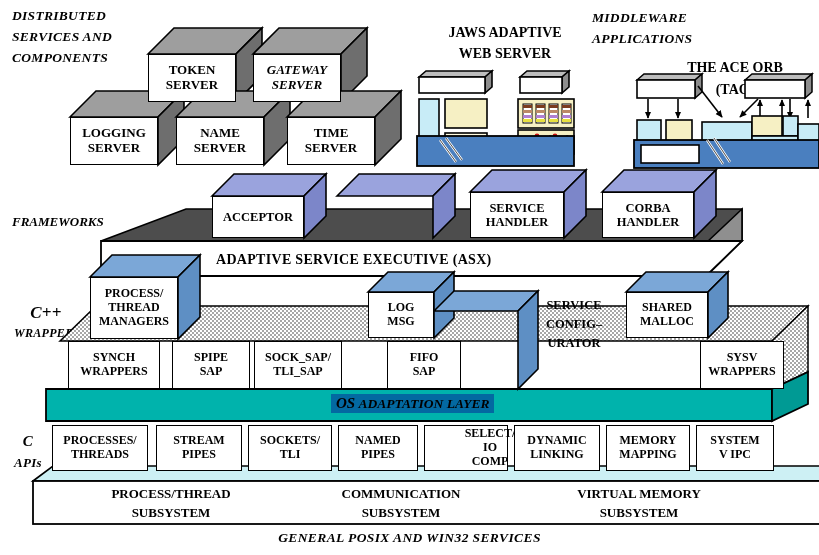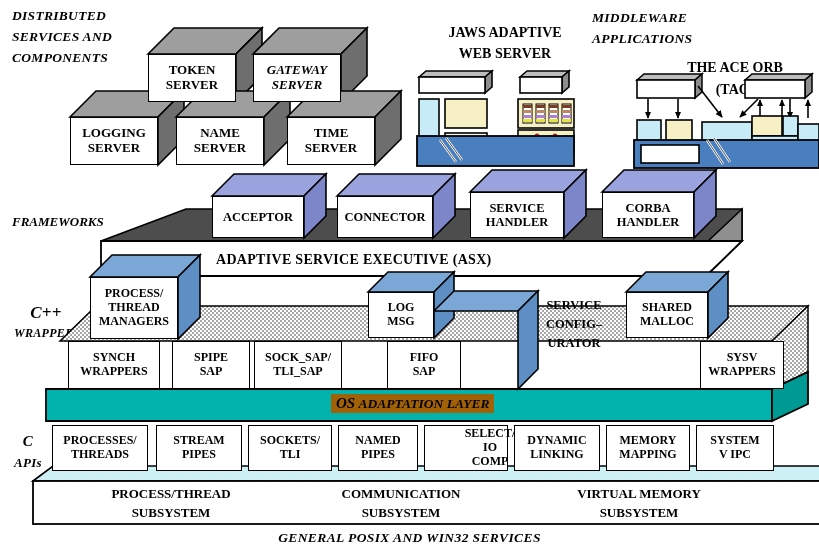--- a/index.html
+++ b/index.html
@@ -238,25 +238,20 @@
         <div>
           <div>ACCEPTOR</div>
         </div>
       </div>
     </div>
     <div class="abs" style="left: 0px; top: 0px; width: 819px; height: 555px; pointer-events: none;">
       <svg width="819" height="555" style="z-index: 6;">
         <polygon points="337,196 359,174 455,174 433,196" fill="#9aa3dd" stroke="#000" stroke-width="1.6"></polygon>
         <polygon points="433,196 455,174 455,216 433,238" fill="#7c86c9" stroke="#000" stroke-width="1.6"></polygon>
       </svg>
-      <div class="box" style="left: 337px; top: 196px; width: 96px; height: 42px; font-size: 12.5px; z-index: 7;">
-        <div>
-          <div>CONNECTOR</div>
-        </div>
-      </div>
     </div>
     <div class="abs" style="left: 0px; top: 0px; width: 819px; height: 555px; pointer-events: none;">
       <svg width="819" height="555" style="z-index: 6;">
         <polygon points="470,192 492,170 586,170 564,192" fill="#9aa3dd" stroke="#000" stroke-width="1.6"></polygon>
         <polygon points="564,192 586,170 586,216 564,238" fill="#7c86c9" stroke="#000" stroke-width="1.6"></polygon>
       </svg>
       <div class="box" style="left: 470px; top: 192px; width: 94px; height: 46px; font-size: 12.5px; z-index: 7;">
         <div>
           <div>SERVICE</div>
           <div>HANDLER</div>
@@ -395,21 +390,21 @@
           <div>WRAPPERS</div>
         </div>
       </div>
     </div>
   </div>
 
 <svg width="819" height="555" style="z-index:3;pointer-events:none;">
   <polygon points="46,389 772,389 772,421 46,421" fill="#00b3ac" stroke="#000" stroke-width="1.8"></polygon>
   <polygon points="772,389 808,372 808,404 772,421" fill="#009a94" stroke="#000" stroke-width="1.8"></polygon>
 </svg>
-<div class="abs" style="left:331px;top:394px;background:#a16207;padding:1px 5px;font-style:italic;font-size:13.5px;z-index:6;">
+<div class="abs" style="left:331px;top:394px;background:#0369a1;padding:1px 5px;font-style:italic;font-size:13.5px;z-index:6;">
   <span style="font-weight:bold;font-size:15px;">OS</span>
   <span style="font-weight:bold;">ADAPTATION LAYER</span>
 </div>
 
 <div class="abs lbl" style="left:6px;top:431px;font-size:15px;line-height:21px;text-align:center;width:44px;">
   <div>C</div>
   <div style="font-size:13px;">APIs</div>
 </div>
 <div id="capis-layer">
     <div class="abs" style="left: 0px; top: 0px; width: 819px; height: 555px; pointer-events: none;">

